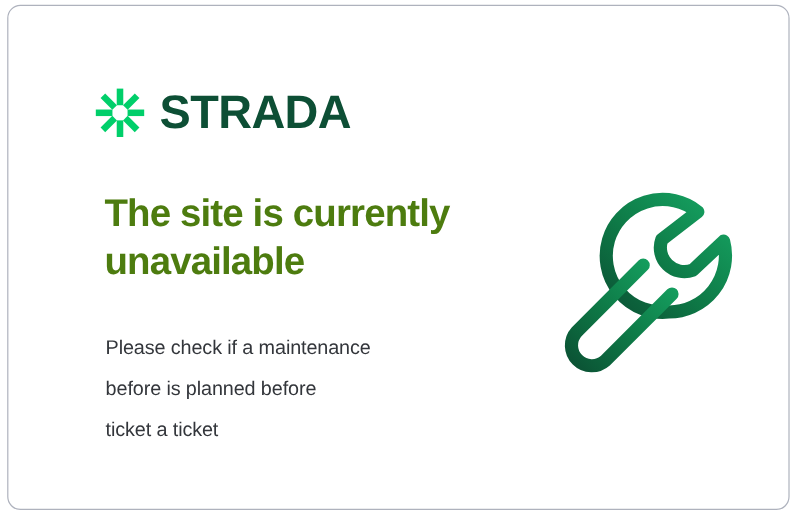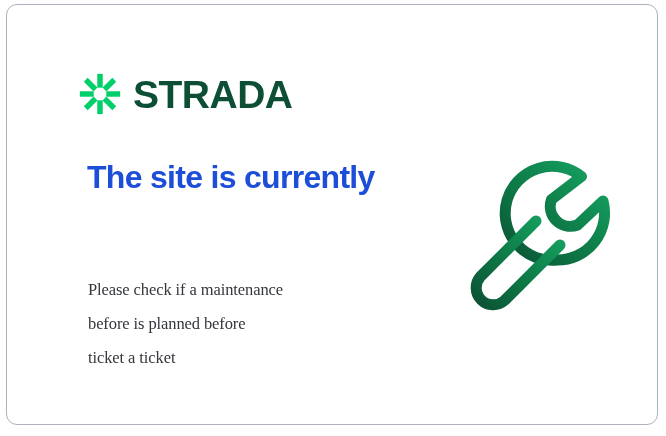--- a/index.html
+++ b/index.html
@@ -65,32 +65,32 @@
     position: absolute;
     left: 80px;
     top: 152px;
     width: 330px;
     margin: 0;
     font-family: "Liberation Sans", sans-serif;
     font-size: 32px;
     line-height: 40px;
     font-weight: bold;
     letter-spacing: -0.7px;
-    color: #1d4ed8;
+    color: #4d7c0f;
   }
   .headline .l2 { display: block; }
 
   
   .body-copy {
     position: absolute;
     left: 81px;
     top: 268px;
     width: 310px;
     margin: 0;
-    font-family: Liberation Serif, serif;
+    font-family: Liberation Sans, sans-serif;
     font-size: 16.5px;
     line-height: 34px;
     font-weight: normal;
     color: #33363b;
     letter-spacing: -0.1px;
   }
   .body-copy span { display: block; }
 
   
   .wrench {
@@ -126,20 +126,21 @@
             <rect x="43.5" y="2" width="13" height="33" transform="rotate(-45 50 50)"></rect>
             <rect x="43.5" y="65" width="13" height="33" transform="rotate(-45 50 50)"></rect>
           </g>
         </svg>
       </span>
       <span class="brand-word">STRADA</span>
     </div>
 
     <h1 class="headline">
       <span class="l1">The site is currently</span>
+      <span class="l2">unavailable</span>
     </h1>
 
     <p class="body-copy">
       <span>Please check if a maintenance</span>
       <span>before is planned before</span>
       <span>ticket a ticket</span>
     </p>
 
     <div class="wrench">
       <svg viewBox="0 0 170 170" xmlns="http://www.w3.org/2000/svg" aria-hidden="true">

